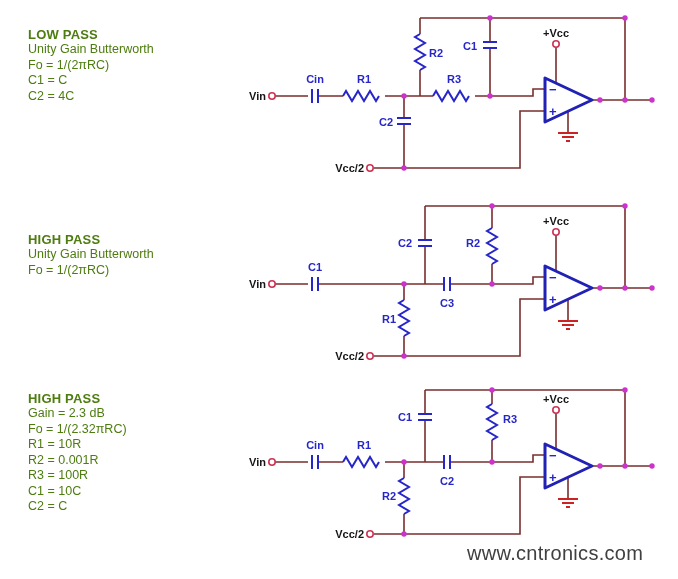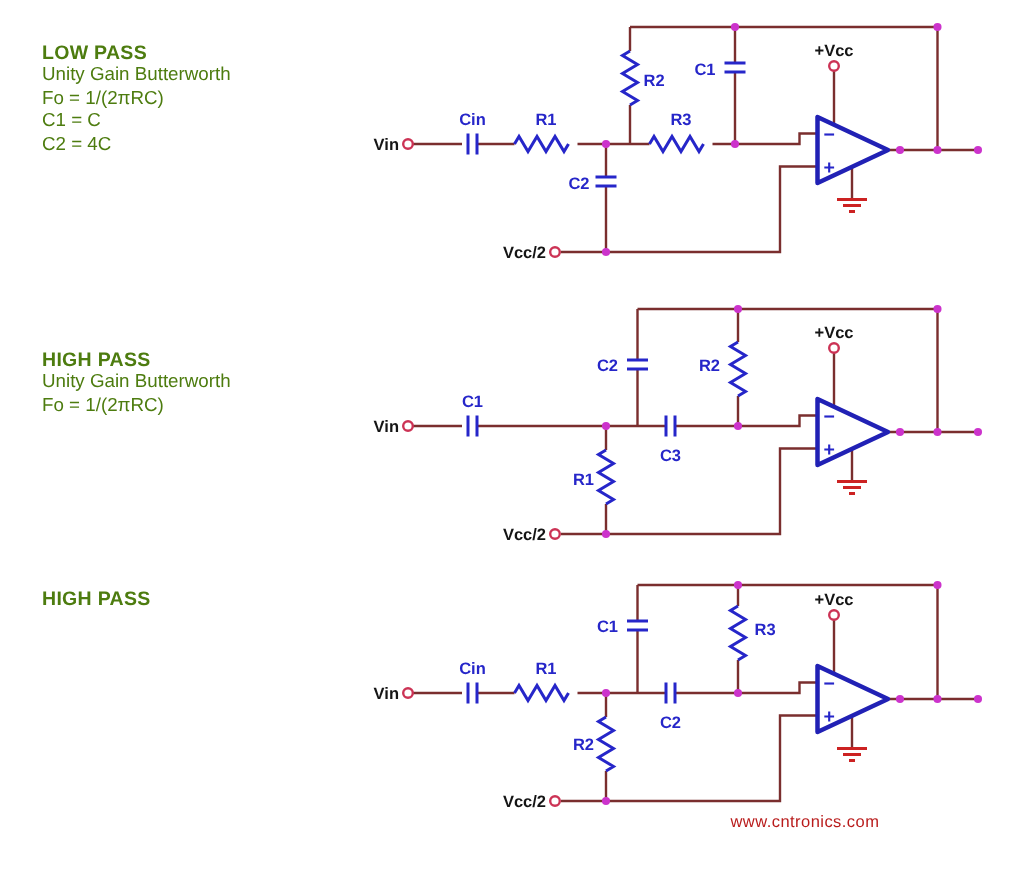--- a/index.html
+++ b/index.html
@@ -14,22 +14,22 @@
   #svg-circuits{position:absolute;left:0;top:0;}
   svg text{font-family:"Liberation Sans",sans-serif;}
   .lbl-black{fill:#151515;font-size:11px;font-weight:700;}
   .lbl-blue{fill:#2626c9;font-size:11px;font-weight:700;}
   .sign{fill:#2626c9;font-size:13px;font-weight:700;}
   .wire{fill:none;stroke:#7a2e2e;stroke-width:1.6;}
   .comp{fill:none;stroke:#2626c9;stroke-width:2;}
   .gnd{fill:none;stroke:#cc2222;stroke-width:2;}
   .term{fill:#ffffff;stroke:#cc3355;stroke-width:1.6;}
   .opamp{fill:#ffffff;stroke:#2121b5;stroke-width:3;stroke-linejoin:round;}
-  .watermark{position:absolute;left:487px;top:542px;font-size:11px;font-weight:400;
-             letter-spacing:.3px;color:#b91c1c;}
+  .watermark{position:absolute;left:467px;top:542px;font-size:20px;font-weight:400;
+             letter-spacing:.3px;color:#404040;}
 </style>
 </head>
 <body>
 
 <div class="textblock" style="top:27px">
   <h2>LOW PASS</h2>
   <div class="lines">
     <div>Unity Gain Butterworth</div>
     <div>Fo = 1/(2πRC)</div>
     <div>C1 = C</div>
@@ -40,20 +40,29 @@
 <div class="textblock" style="top:232px">
   <h2>HIGH PASS</h2>
   <div class="lines">
     <div>Unity Gain Butterworth</div>
     <div>Fo = 1/(2πRC)</div>
   </div>
 </div>
 
 <div class="textblock" style="top:391px">
   <h2>HIGH PASS</h2>
+  <div class="lines">
+    <div>Gain = 2.3 dB</div>
+    <div>Fo = 1/(2.32πRC)</div>
+    <div>R1 = 10R</div>
+    <div>R2 = 0.001R</div>
+    <div>R3 = 100R</div>
+    <div>C1 = 10C</div>
+    <div>C2 = C</div>
+  </div>
 </div>
 
 <svg id="svg-circuits" width="678" height="579" viewBox="0 0 678 579">
 
   <g>
     <path class="wire" d="M275,96 H308 M318,96 H343 M385,96 H433 M475,96 H533 V89 H545
          M420,96 V70 M420,34 V18 M420,18 H625
          M490,18 V42 M490,48 V96
          M404,96 V118 M404,124 V168
          M374,168 H520 V111 H545

